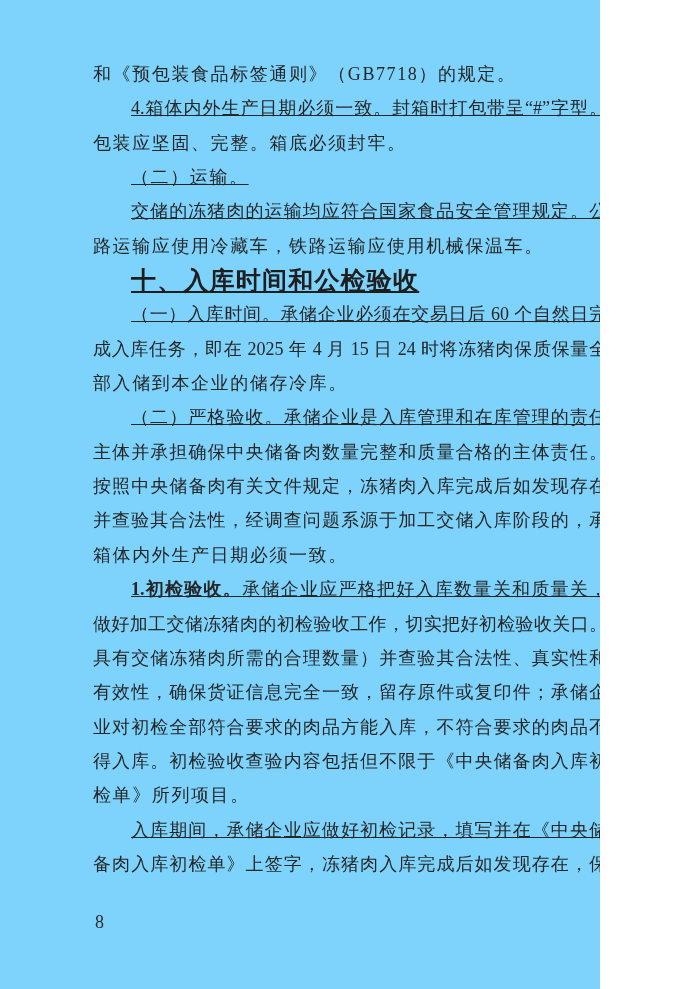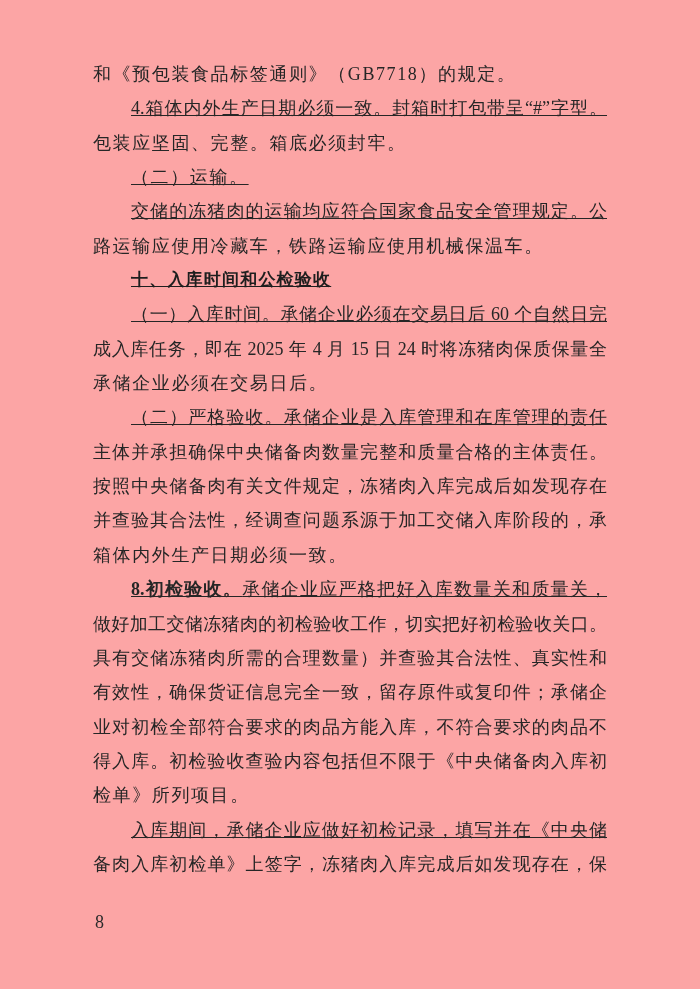--- a/index.html
+++ b/index.html
@@ -2,23 +2,23 @@
 <html><head>
 <meta charset="utf-8">
 <style>
   html, body {
     margin: 0;
     padding: 0;
     background: #ffffff;
   }
   .doc-page {
     position: relative;
-    width: 700px;
+    width: 600px;
     height: 989px;
-    background: #fca5a5;
+    background: #7dd3fc;
     overflow: hidden;
     font-family: "Liberation Serif", "DejaVu Serif", serif;
   }
   .content {
     position: absolute;
     left: 93px;
     top: 57px;
     width: 514px;
   }
   .line {
@@ -36,21 +36,21 @@
     text-align: justify;
     text-align-last: justify;
   }
   .line.indent {
     text-indent: 38px;
     text-decoration: underline;
   }
   .line.heading {
     font-family: "Liberation Sans", "DejaVu Sans", sans-serif;
     font-weight: 700;
-    font-size: 17px;
+    font-size: 25px;
     letter-spacing: 1.2px;
     color: #1e1e1e;
   }
   .seg.bold {
     font-weight: 700;
   }
   .footer-page-number {
     position: absolute;
     left: 95px;
     top: 912px;
@@ -66,27 +66,27 @@
   <div class="content">
       <div class="line"><span class="seg">和《预包装食品标签通则》（GB7718）的规定。</span></div>
       <div class="line indent justify"><span class="seg">4.箱体内外生产日期必须一致。封箱时打包带呈“#”字型。</span></div>
       <div class="line"><span class="seg">包装应坚固、完整。箱底必须封牢。</span></div>
       <div class="line indent"><span class="seg">（二）运输。</span></div>
       <div class="line indent justify"><span class="seg">交储的冻猪肉的运输均应符合国家食品安全管理规定。公</span></div>
       <div class="line"><span class="seg">路运输应使用冷藏车，铁路运输应使用机械保温车。</span></div>
       <div class="line heading indent"><span class="seg bold">十、入库时间和公检验收</span></div>
       <div class="line indent justify"><span class="seg">（一）入库时间。承储企业必须在交易日后 60 个自然日完</span></div>
       <div class="line justify"><span class="seg">成入库任务，即在 2025 年 4 月 15 日 24 时将冻猪肉保质保量全</span></div>
-      <div class="line"><span class="seg">承储企业必须在交易日后。</span></div>
+      <div class="line"><span class="seg">部入储到本企业的储存冷库。</span></div>
       <div class="line indent justify"><span class="seg">（二）严格验收。承储企业是入库管理和在库管理的责任</span></div>
       <div class="line justify"><span class="seg">主体并承担确保中央储备肉数量完整和质量合格的主体责任。</span></div>
       <div class="line justify"><span class="seg">按照中央储备肉有关文件规定，冻猪肉入库完成后如发现存在</span></div>
       <div class="line justify"><span class="seg">并查验其合法性，经调查问题系源于加工交储入库阶段的，承</span></div>
       <div class="line"><span class="seg">箱体内外生产日期必须一致。</span></div>
-      <div class="line indent justify"><span class="seg bold">8.初检验收。</span><span class="seg">承储企业应严格把好入库数量关和质量关，</span></div>
+      <div class="line indent justify"><span class="seg bold">1.初检验收。</span><span class="seg">承储企业应严格把好入库数量关和质量关，</span></div>
       <div class="line justify"><span class="seg">做好加工交储冻猪肉的初检验收工作，切实把好初检验收关口。</span></div>
       <div class="line justify"><span class="seg">具有交储冻猪肉所需的合理数量）并查验其合法性、真实性和</span></div>
       <div class="line justify"><span class="seg">有效性，确保货证信息完全一致，留存原件或复印件；承储企</span></div>
       <div class="line justify"><span class="seg">业对初检全部符合要求的肉品方能入库，不符合要求的肉品不</span></div>
       <div class="line justify"><span class="seg">得入库。初检验收查验内容包括但不限于《中央储备肉入库初</span></div>
       <div class="line"><span class="seg">检单》所列项目。</span></div>
       <div class="line indent justify"><span class="seg">入库期间，承储企业应做好初检记录，填写并在《中央储</span></div>
       <div class="line justify"><span class="seg">备肉入库初检单》上签字，冻猪肉入库完成后如发现存在，保</span></div>
     </div>
   <div class="footer-page-number">8</div>

